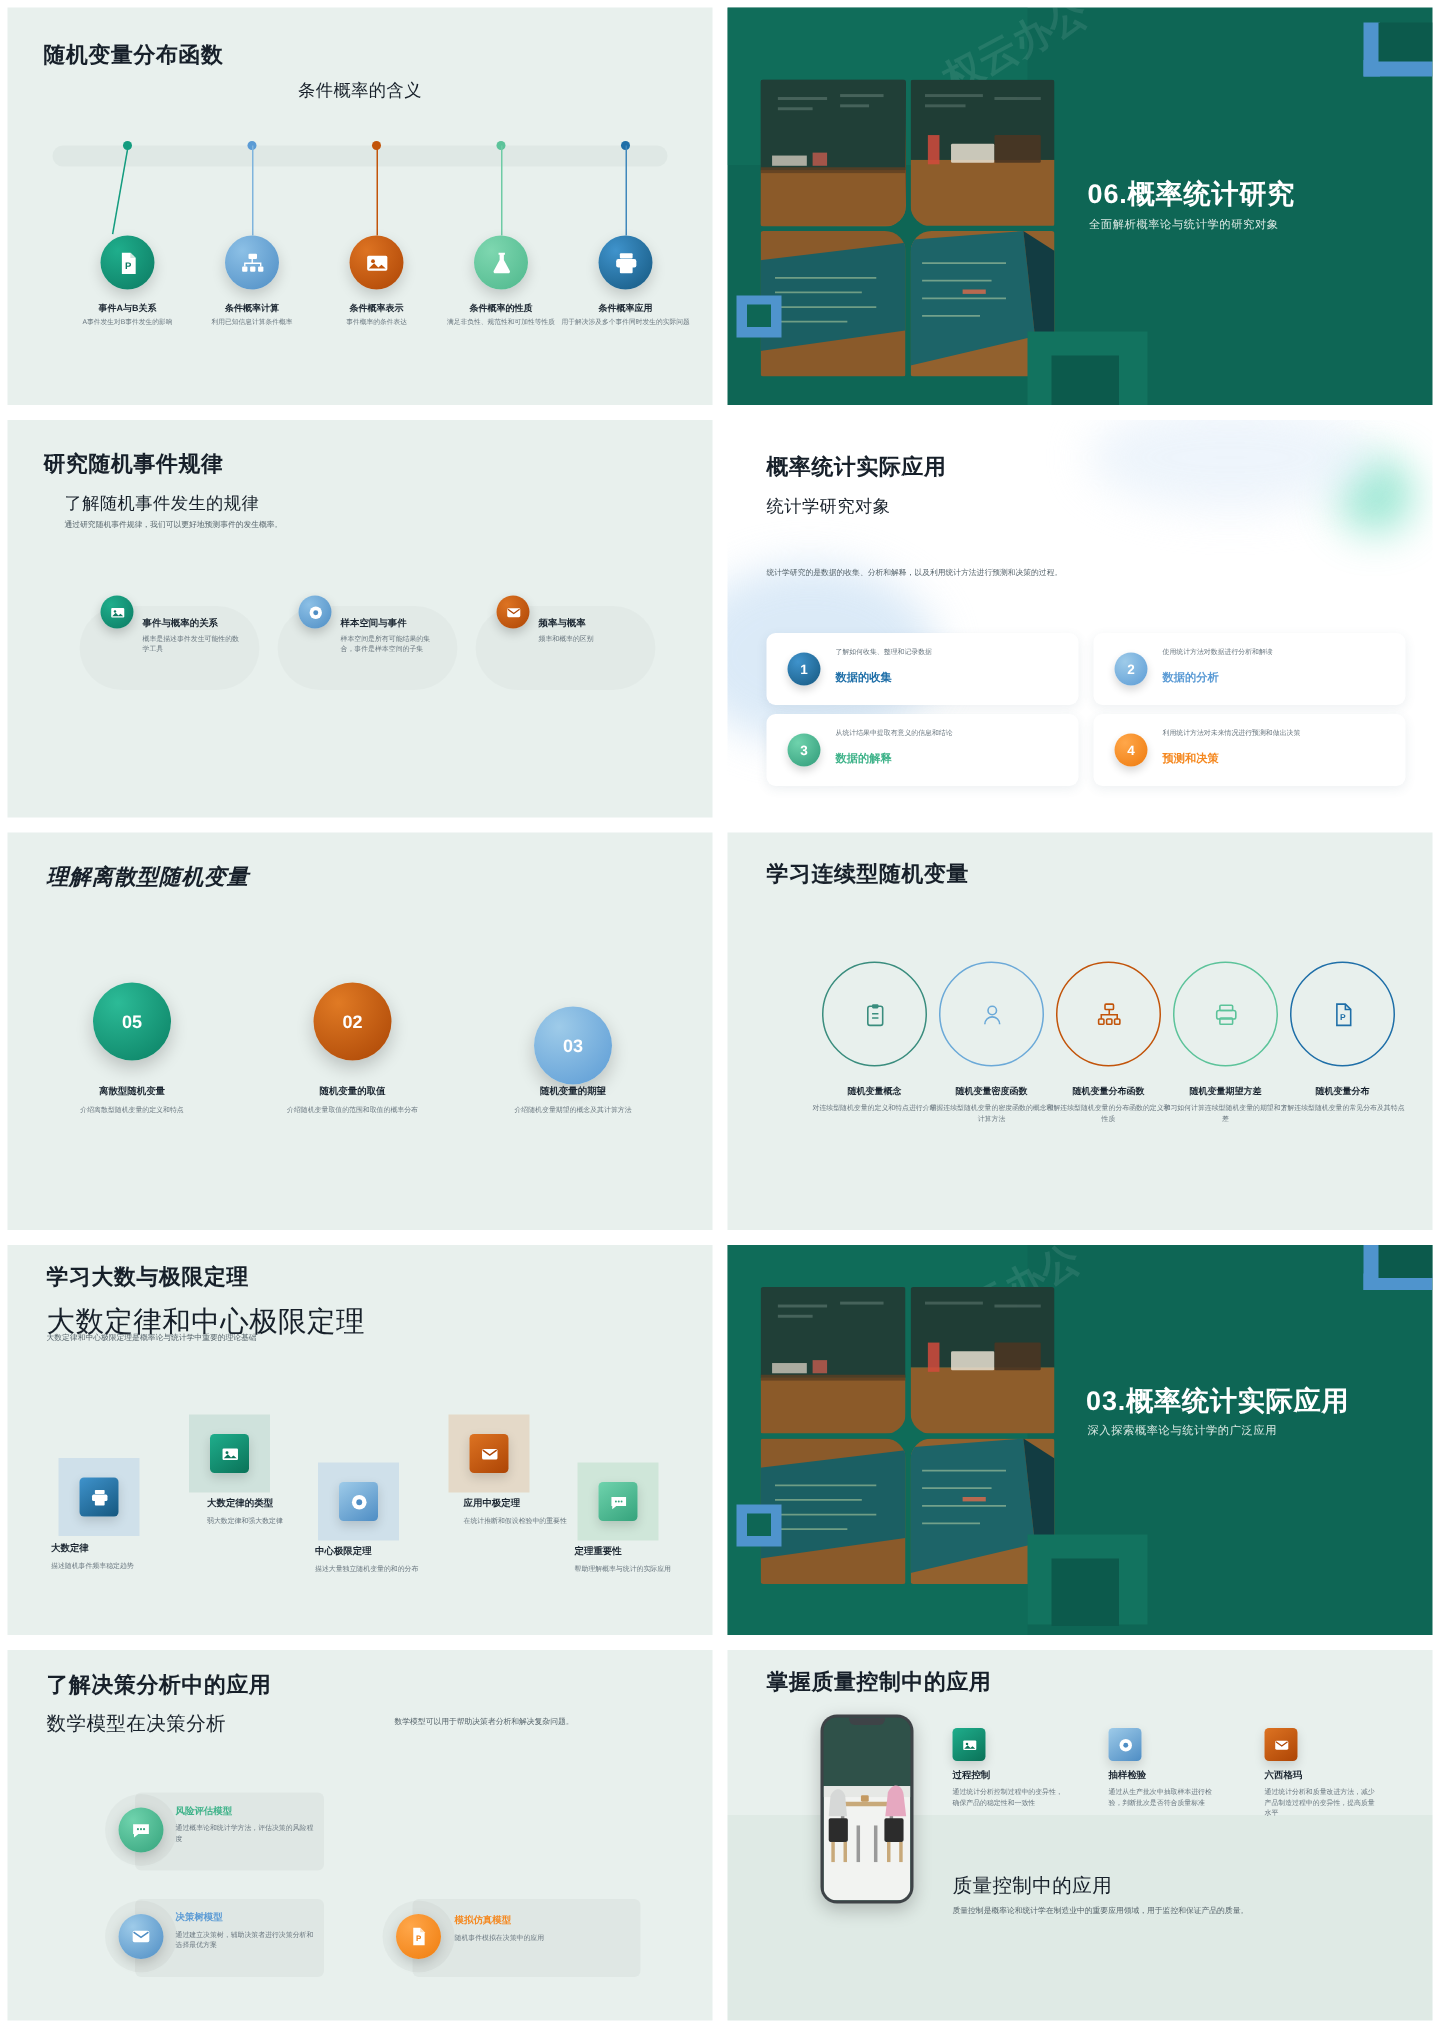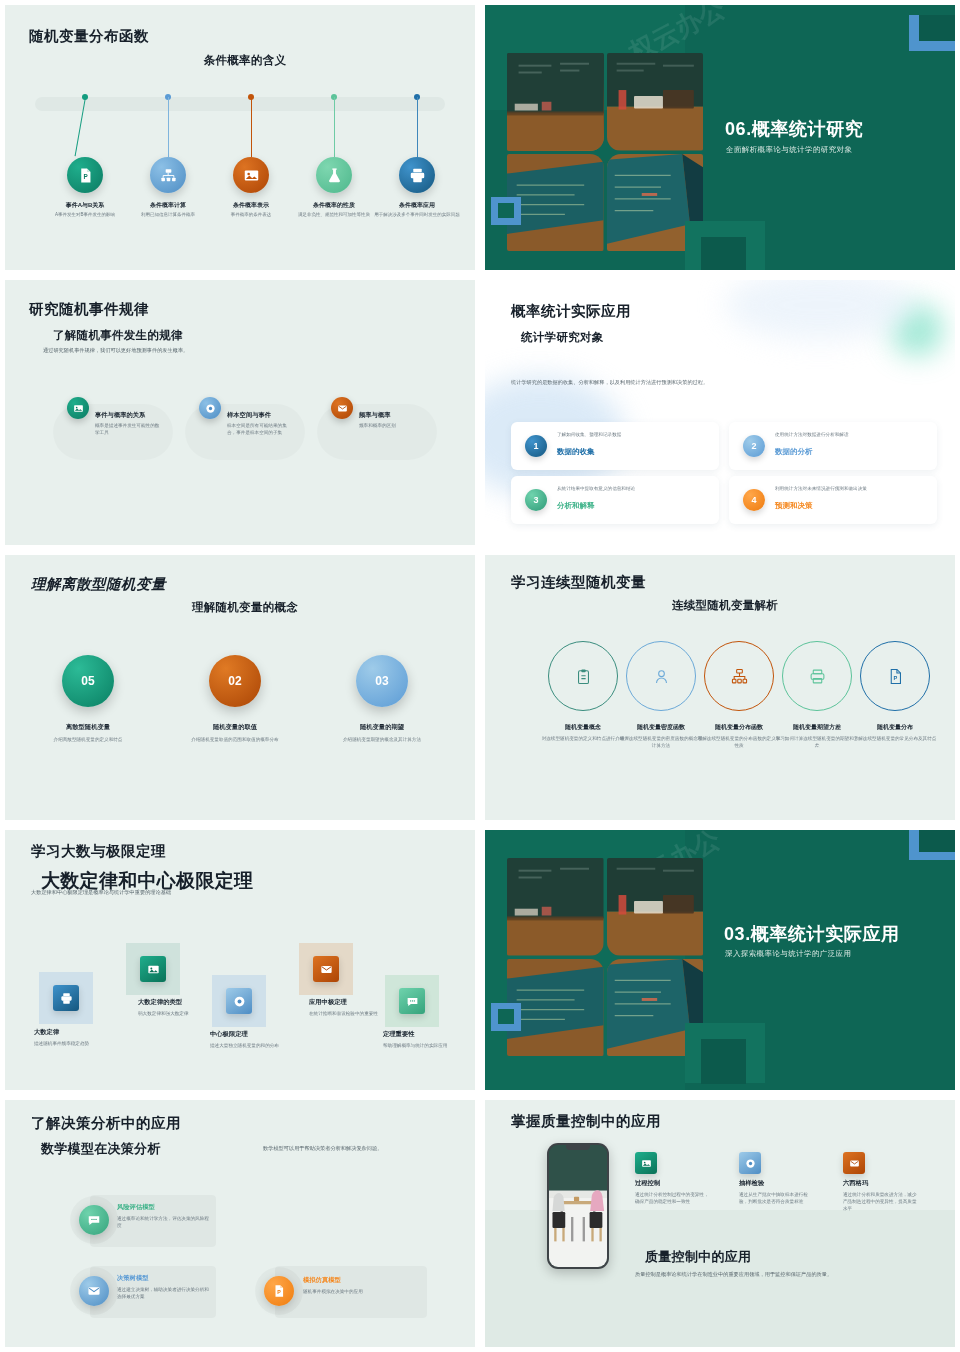--- a/index.html
+++ b/index.html
@@ -26,23 +26,22 @@
   }
   .inner.green { background:#0e6655; }
   .inner.white { background:#ffffff; }
 
   
   .h-title {
     font-size:14.5px; font-weight:bold; color:#17202a;
     letter-spacing:.5px;
   }
   .h-sub {
-    font-size:11.5px; font-weight:bold; color:#17202a;
+    font-size:11.5px; font-weight:normal; color:#17202a;
     letter-spacing:.3px;
-    margin-left:10px;
   }
   .body-txt { font-size:5.2px; color:#56646b; line-height:1.6; }
   .card-t { font-size:6.3px; font-weight:bold; color:#1b2631; }
   .card-d { font-size:4.6px; color:#6b7880; line-height:1.55; }
 
   
   .s1-title { position:absolute; left:24px; top:22px; }
   .s1-sub { position:absolute; left:0; right:0; top:48px; text-align:center; }
   .s1-bar {
     position:absolute; left:30px; right:30px; top:92px; height:14px;
@@ -385,60 +384,58 @@
 
       <div class="nc" style="left:244px;top:142px;width:208px;">
         <div class="nc-num" style="background:radial-gradient(circle at 32% 28%,#9ecbe9,#5b9bd5);">2</div>
         <div class="nc-desc">使用统计方法对数据进行分析和解读</div>
         <div class="nc-lab" style="color:#5b9bd5;">数据的分析</div>
       </div>
 
       <div class="nc" style="left:26px;top:196px;width:208px;">
         <div class="nc-num" style="background:radial-gradient(circle at 32% 28%,#6fd3ad,#2f9a78);">3</div>
         <div class="nc-desc">从统计结果中提取有意义的信息和结论</div>
-        <div class="nc-lab" style="color:#3fb38a;">分析和解释</div>
+        <div class="nc-lab" style="color:#3fb38a;">数据的解释</div>
       </div>
 
       <div class="nc" style="left:244px;top:196px;width:208px;">
         <div class="nc-num" style="background:radial-gradient(circle at 32% 28%,#ffa74a,#ee7a0d);">4</div>
         <div class="nc-desc">利用统计方法对未来情况进行预测和做出决策</div>
         <div class="nc-lab" style="color:#f5881f;">预测和决策</div>
       </div>
     </div>
   </div>
 
   <div class="slide">
     <div class="inner">
       <div class="h-title" style="position:absolute;left:26px;top:20px;font-style:italic;">理解离散型随机变量</div>
-      <div class="h-sub" style="position:absolute;left:0;right:0;top:45px;text-align:center;">理解随机变量的概念</div>
 
       <div class="bc" style="left:57px;top:100px;background:radial-gradient(circle at 32% 26%,#2cbb97,#0a7f63);">05</div>
       <div style="position:absolute;left:23px;top:168px;width:120px;text-align:center;">
         <div class="card-t">离散型随机变量</div>
         <div class="card-d" style="margin-top:4px;">介绍离散型随机变量的定义和特点</div>
       </div>
 
       <div class="bc" style="left:204px;top:100px;background:radial-gradient(circle at 32% 26%,#e07a24,#aa4505);">02</div>
       <div style="position:absolute;left:170px;top:168px;width:120px;text-align:center;">
         <div class="card-t">随机变量的取值</div>
         <div class="card-d" style="margin-top:4px;">介绍随机变量取值的范围和取值的概率分布</div>
       </div>
 
-      <div class="bc" style="left:351px;top:100px;background:radial-gradient(circle at 32% 26%,#9ecbe9,#5b9bd5);">03</div>
+      <div class="bc" style="left:351px;top:116px;background:radial-gradient(circle at 32% 26%,#9ecbe9,#5b9bd5);">03</div>
       <div style="position:absolute;left:317px;top:168px;width:120px;text-align:center;">
         <div class="card-t">随机变量的期望</div>
         <div class="card-d" style="margin-top:4px;">介绍随机变量期望的概念及其计算方法</div>
       </div>
     </div>
   </div>
 
   <div class="slide">
     <div class="inner">
       <div class="h-title" style="position:absolute;left:26px;top:18px;">学习连续型随机变量</div>
-      <div class="h-sub" style="position:absolute;left:0;right:0;top:43px;text-align:center;">连续型随机变量解析</div>
 
       <div class="oc" style="left:63px;top:86px;border-color:#3a8d7e;">
         <svg width="17" height="17" viewBox="0 0 24 24" fill="none" stroke="#3a8d7e" stroke-width="1.5">
             <rect x="5" y="4" width="14" height="18" rx="2"></rect>
             <rect x="9" y="2" width="6" height="4" rx="1" fill="#3a8d7e" stroke="none"></rect>
             <path d="M9 11h6M9 15h6"></path>
           </svg>
       </div>
       <div class="oc" style="left:141px;top:86px;border-color:#6ba9d8;">
         <svg width="17" height="17" viewBox="0 0 24 24" fill="none" stroke="#6ba9d8" stroke-width="1.5">

